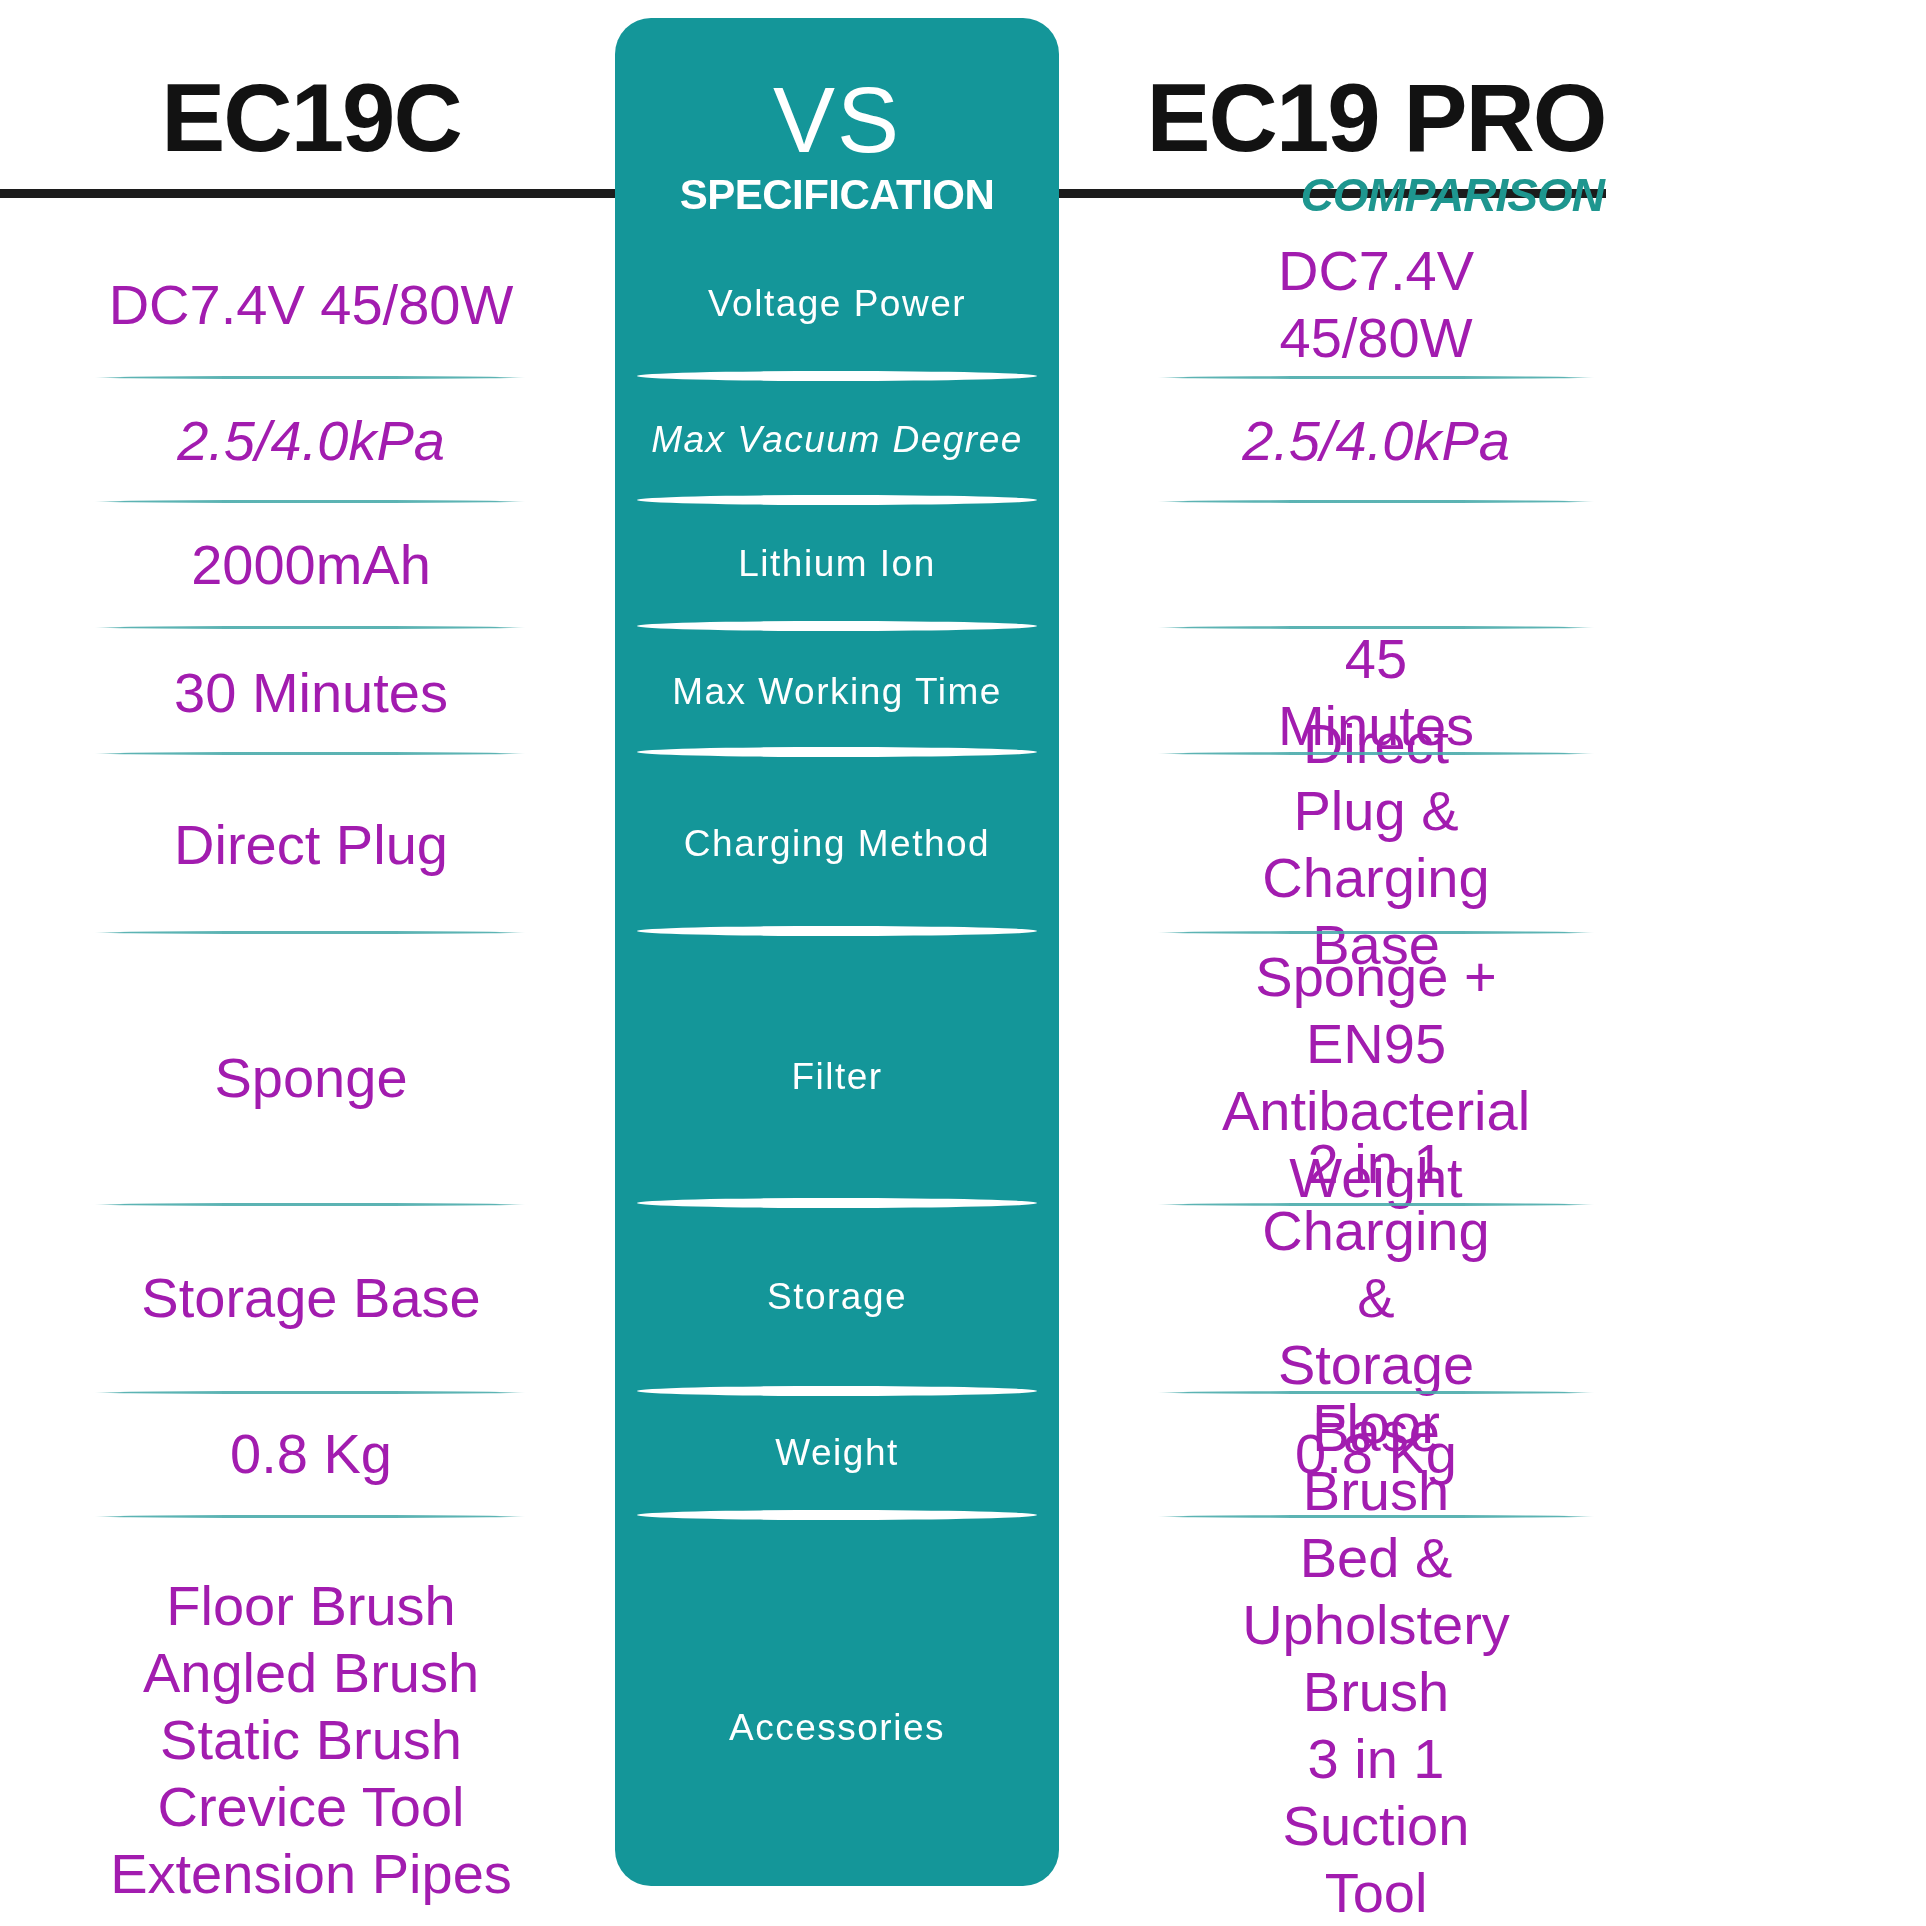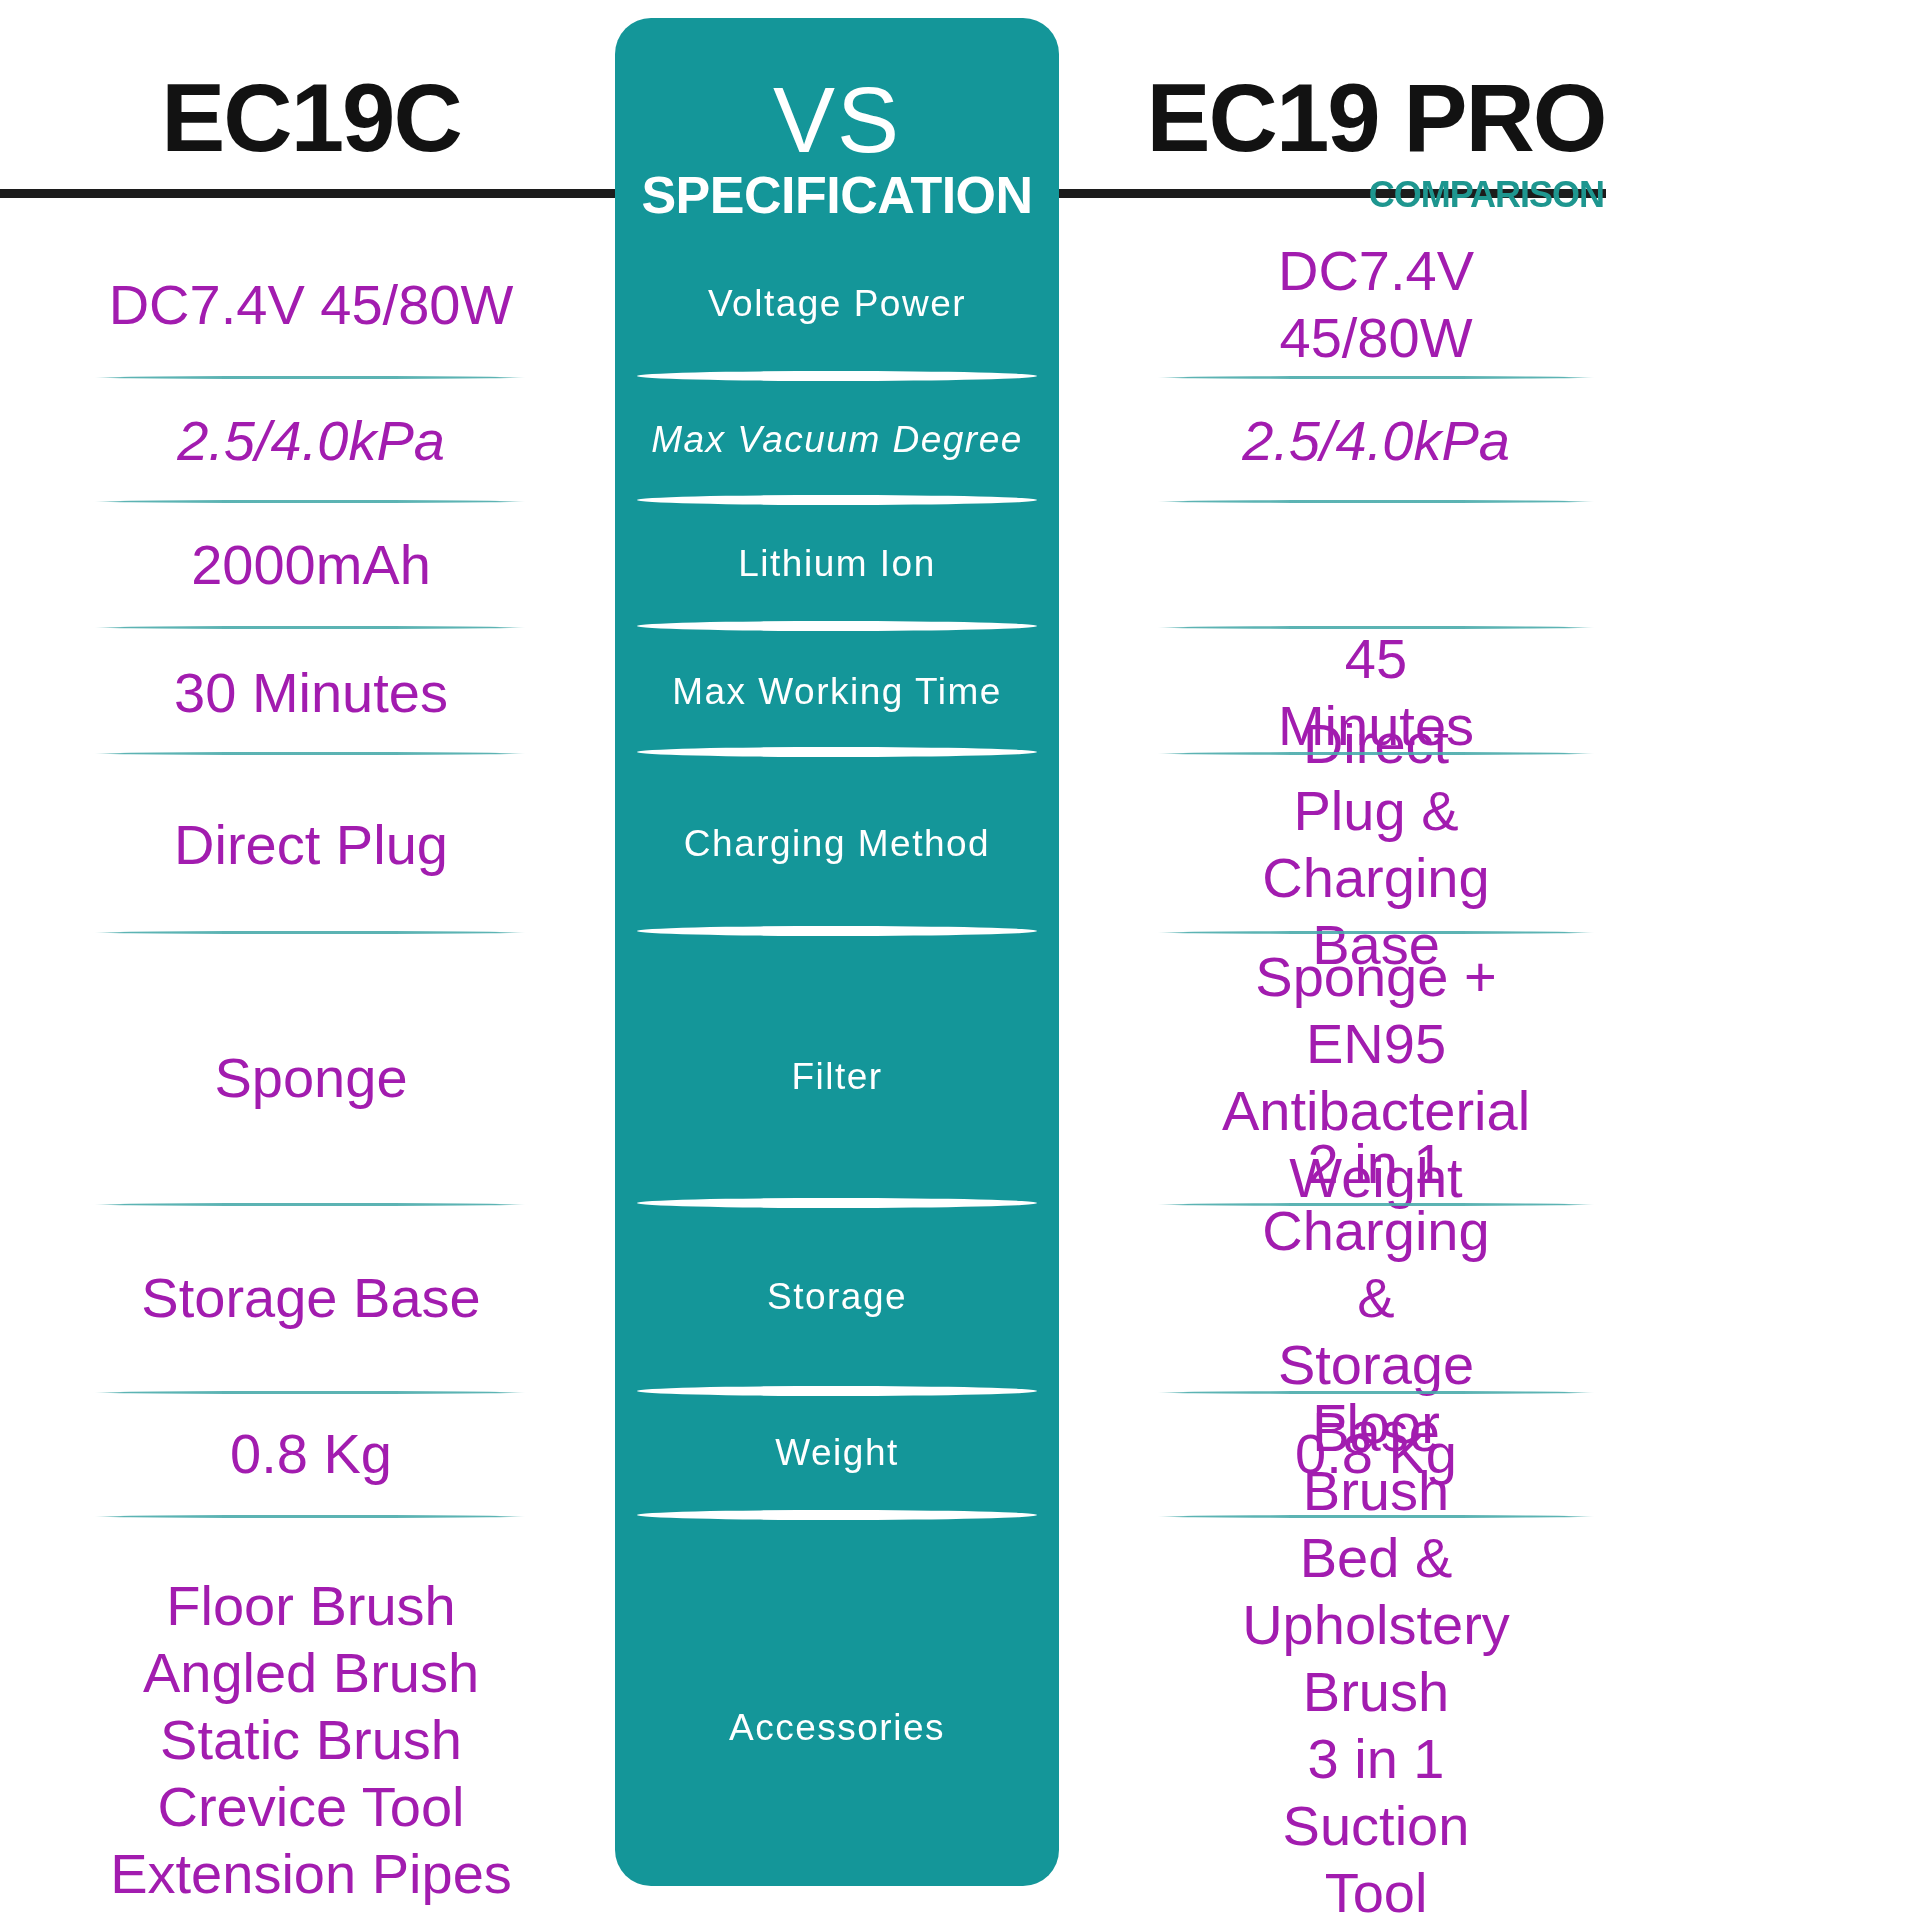--- a/index.html
+++ b/index.html
@@ -12,34 +12,34 @@
     position:absolute;transform:translate(-50%,-50%);
     font-size:96px;font-weight:700;letter-spacing:-2px;color:#121212;white-space:nowrap;
   }
   .title-left{left:311px;top:118px;}
   .title-right{left:1376px;top:118px;}
   .header-line{position:absolute;top:189px;height:9px;background:#1c1c1c;}
   .line-left{left:0;width:615px;}
   .line-right{left:1058px;width:614px;}
   .comparison-label{
     position:absolute;right:2px;top:195px;transform:translateY(-50%);
-    font-size:36px;font-weight:700;letter-spacing:-1px;color:#1e968f;white-space:nowrap;
+    font-size:46px;font-weight:700;letter-spacing:-1px;color:#1e968f;white-space:nowrap;font-style:italic;
   }
   
   .spec-panel{
     position:absolute;left:615px;top:18px;width:444px;height:1868px;
     background:#149699;border-radius:36px;
   }
   .vs-label{
     position:absolute;left:837px;top:120px;transform:translate(-50%,-50%);
     font-size:93px;font-weight:400;letter-spacing:2px;color:#ffffff;
   }
   .spec-title{
     position:absolute;left:837px;top:195px;transform:translate(-50%,-50%);
-    font-size:52px;font-weight:700;letter-spacing:-0.5px;color:#ffffff;white-space:nowrap;
+    font-size:42px;font-weight:700;letter-spacing:-0.5px;color:#ffffff;white-space:nowrap;
   }
   .spec-label{
     position:absolute;left:837px;transform:translate(-50%,-50%);
     font-size:37px;font-weight:400;letter-spacing:1.5px;color:#ffffff;white-space:nowrap;
   }
   .lens-divider{
     position:absolute;left:637px;width:400px;height:10px;transform:translateY(-50%);
     background:#ffffff;border-radius:50%;
   }
   

